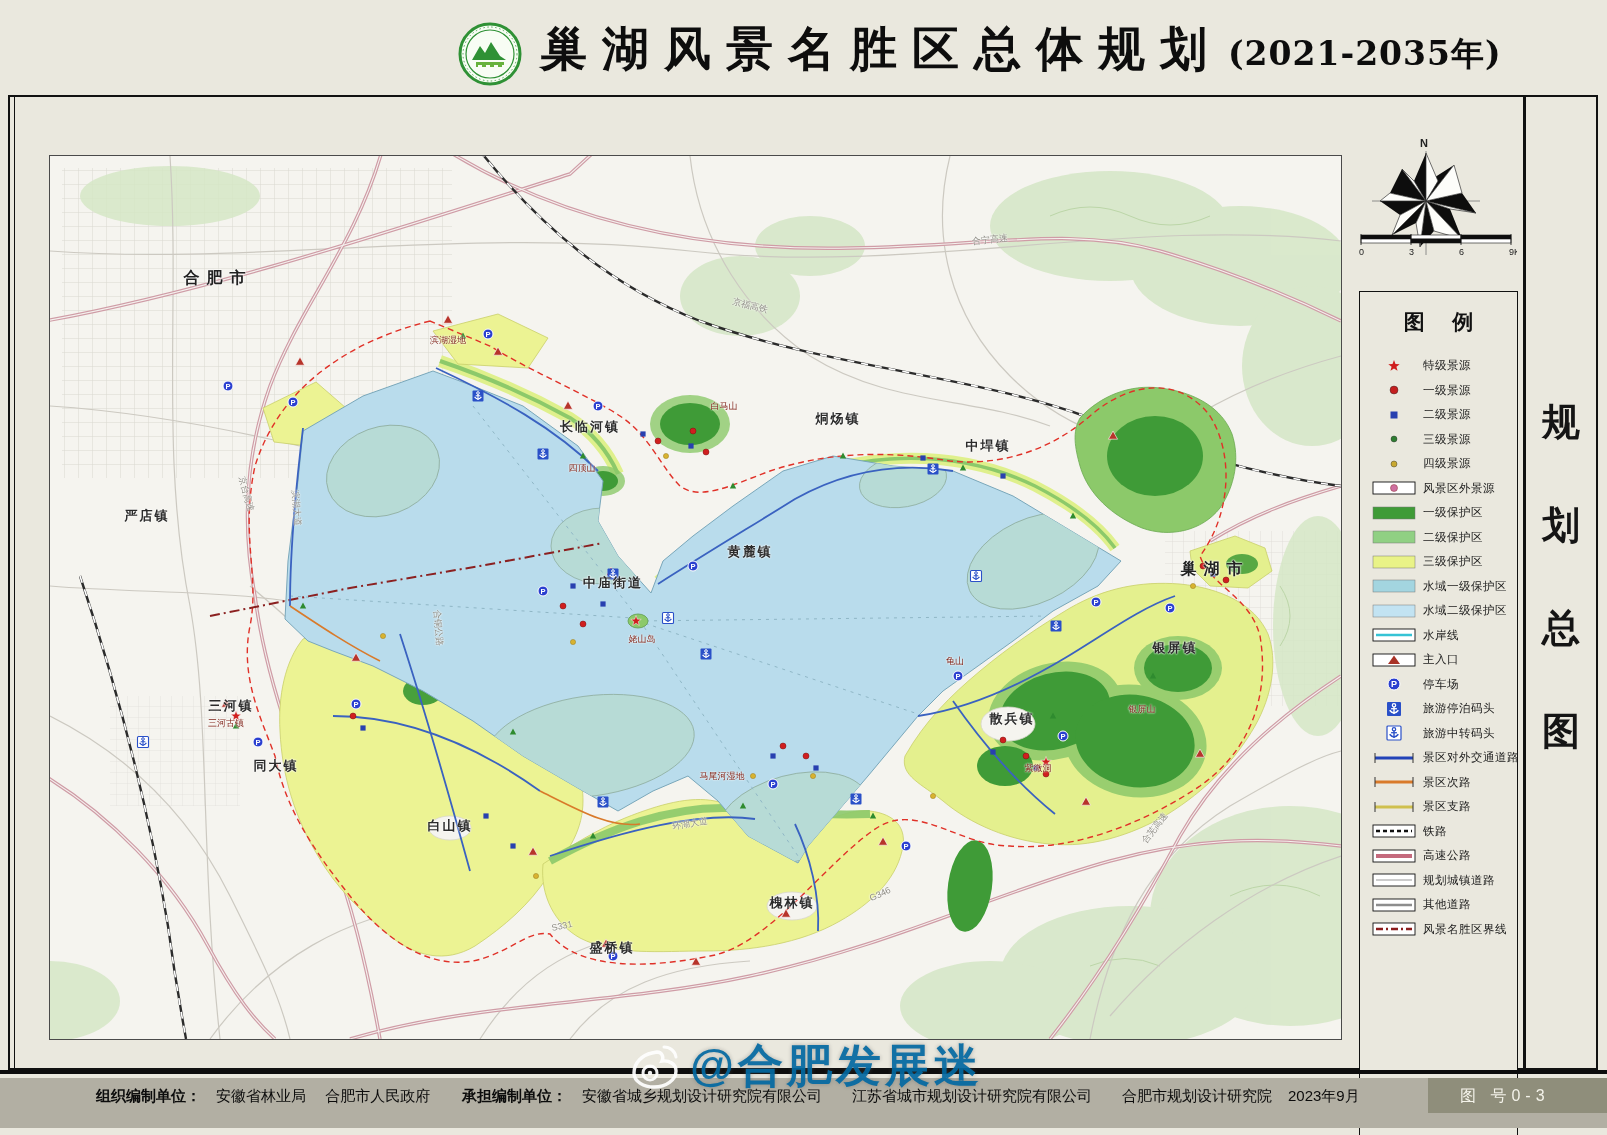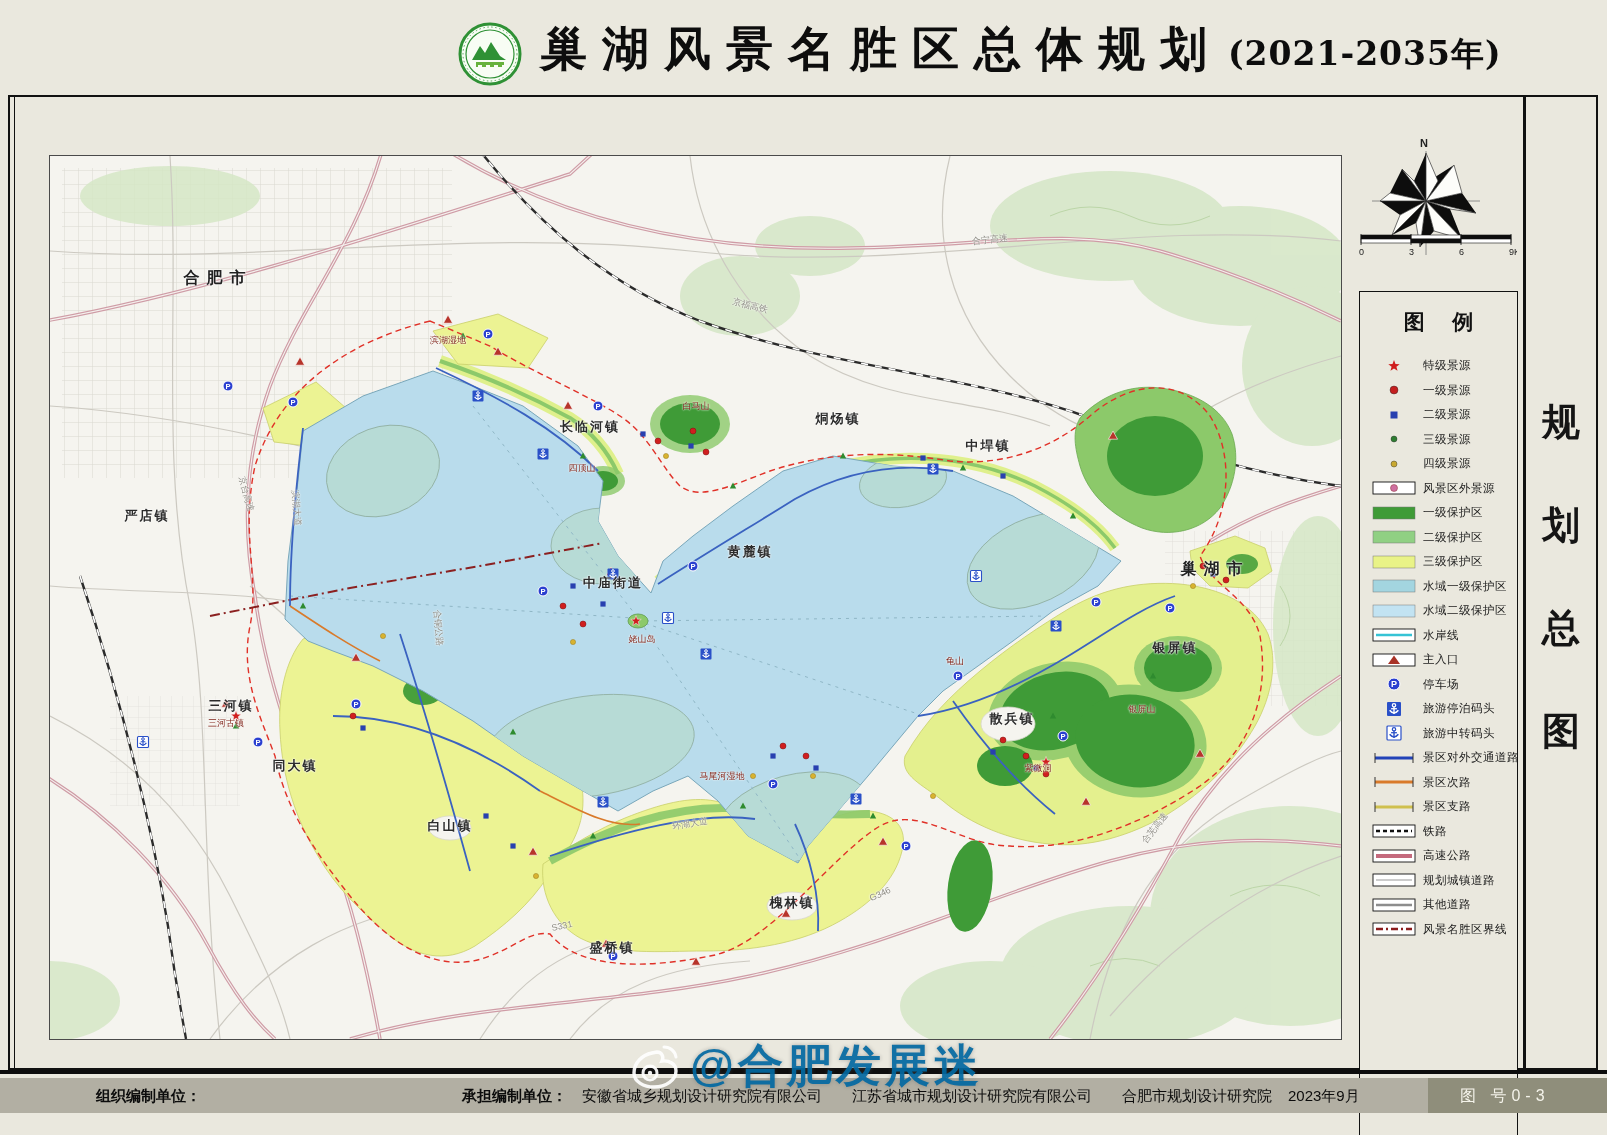--- a/index.html
+++ b/index.html
@@ -39,21 +39,21 @@
   .lg-swatch{width:50px;height:16px;flex:0 0 50px;display:flex;align-items:center;justify-content:center;}
   .lg-label{font-size:11.5px;color:#1a1a1a;margin-left:4px;white-space:nowrap;letter-spacing:0.5px;}
   
   .strip{position:absolute;left:1516px;top:0;bottom:0;width:70px;}
   .strip-chars{position:absolute;left:0;top:300px;width:70px;display:flex;flex-direction:column;
                align-items:center;gap:52px;}
   .strip-chars span{font-family:"DejaVu Serif","Liberation Serif",serif;font-weight:bold;
                     font-size:38px;color:#151515;}
   
   .botline{position:absolute;left:0;top:1070px;width:1607px;height:4px;background:#0d0d0d;}
-  .footer{position:absolute;left:0;top:1078px;width:1607px;height:35px;background:#b2afa3;}
+  .footer{position:absolute;left:0;top:1078px;width:1607px;height:50px;background:#b2afa3;}
   .footer span{position:absolute;top:0;line-height:35px;font-size:15px;color:#0c0c0c;white-space:nowrap;}
   .f-bold{font-weight:bold;}
   .fig-box{position:absolute;right:0;top:0;width:179px;height:35px;background:#8f8e7b;}
   .fig-box span{position:absolute;left:32px;line-height:35px;font-size:16px;color:#f4f3ea;
                 letter-spacing:5px;white-space:nowrap;}
   
   .wm{position:absolute;left:628px;top:1036px;display:flex;align-items:center;gap:8px;opacity:.93;
       pointer-events:none;}
   .wm-txt{font-size:45px;font-weight:bold;color:#0369a1;letter-spacing:4px;
           text-shadow:0 0 4px rgba(90,90,90,.45);}
@@ -439,34 +439,34 @@
             <circle cx="616" cy="300" r="2.6" fill="#d8b330" stroke="#9a7d20" stroke-width="0.5"></circle>
             <circle cx="486" cy="720" r="2.6" fill="#d8b330" stroke="#9a7d20" stroke-width="0.5"></circle>
             <circle cx="763" cy="620" r="2.6" fill="#d8b330" stroke="#9a7d20" stroke-width="0.5"></circle>
           </g>
       </svg>
       <div id="map-labels">
           <div class="map-label ml-city" style="left: 168px; top: 122px;">合肥市</div>
           <div class="map-label ml-city" style="left: 1165px; top: 413px;">巢湖市</div>
           <div class="map-label ml-town" style="left: 97px; top: 360px;">严店镇</div>
           <div class="map-label ml-town" style="left: 181px; top: 550px; font-family: Liberation Serif, serif;">三河镇</div>
-          <div class="map-label ml-town" style="left: 226px; top: 610px; margin-left: 19px;">同大镇</div>
+          <div class="map-label ml-town" style="left: 226px; top: 610px;">同大镇</div>
           <div class="map-label ml-town" style="left: 400px; top: 670px;">白山镇</div>
           <div class="map-label ml-town" style="left: 562px; top: 792px;">盛桥镇</div>
           <div class="map-label ml-town" style="left: 742px; top: 747px;">槐林镇</div>
           <div class="map-label ml-town" style="left: 962px; top: 563px;">散兵镇</div>
           <div class="map-label ml-town" style="left: 1125px; top: 492px;">银屏镇</div>
           <div class="map-label ml-town" style="left: 938px; top: 290px;">中垾镇</div>
           <div class="map-label ml-town" style="left: 788px; top: 263px;">烔炀镇</div>
           <div class="map-label ml-town" style="left: 700px; top: 396px;">黄麓镇</div>
           <div class="map-label ml-town" style="left: 563px; top: 427px;">中庙街道</div>
           <div class="map-label ml-town" style="left: 540px; top: 271px;">长临河镇</div>
           <div class="map-label ml-scenic" style="left: 398px; top: 184px;">滨湖湿地</div>
           <div class="map-label ml-scenic" style="left: 532px; top: 312px;">四顶山</div>
-          <div class="map-label ml-scenic" style="left: 646px; top: 250px;">白马山</div>
+          <div class="map-label ml-scenic" style="left: 674px; top: 250px;">白马山</div>
           <div class="map-label ml-scenic" style="left: 592px; top: 483px;">姥山岛</div>
           <div class="map-label ml-scenic" style="left: 672px; top: 620px;">马尾河湿地</div>
           <div class="map-label ml-scenic" style="left: 905px; top: 505px;">龟山</div>
           <div class="map-label ml-scenic" style="left: 988px; top: 612px;">紫微洞</div>
           <div class="map-label ml-scenic" style="left: 1092px; top: 553px;">银屏山</div>
           <div class="map-label ml-scenic" style="left: 176px; top: 567px;">三河古镇</div>
           <div class="map-label ml-road" style="left: 196px; top: 338px; transform: translate(-50%, -50%) rotate(75deg);">京台高速</div>
           <div class="map-label ml-road" style="left: 940px; top: 84px; transform: translate(-50%, -50%) rotate(-6deg);">合宁高速</div>
           <div class="map-label ml-road" style="left: 700px; top: 150px; transform: translate(-50%, -50%) rotate(14deg);">京福高铁</div>
           <div class="map-label ml-road" style="left: 246px; top: 352px; transform: translate(-50%, -50%) rotate(85deg);">滨湖大道</div>
@@ -730,20 +730,21 @@
           <span>划</span>
           <span>总</span>
           <span>图</span>
         </div>
     </div>
   </div>
 
   <div class="botline"></div>
   <div class="footer">
     <span class="f-bold" style="left:96px">组织编制单位：</span>
+    <span style="left:216px">安徽省林业局　 合肥市人民政府</span>
     <span class="f-bold" style="left:462px">承担编制单位：</span>
     <span style="left:582px">安徽省城乡规划设计研究院有限公司　　江苏省城市规划设计研究院有限公司　　合肥市规划设计研究院</span>
     <span style="left:1288px">2023年9月</span>
     <div class="fig-box">
       <span>图 号0-3</span>
     </div>
   </div>
 
   <div class="wm">
     <svg width="54" height="54" viewBox="0 0 54 54">

